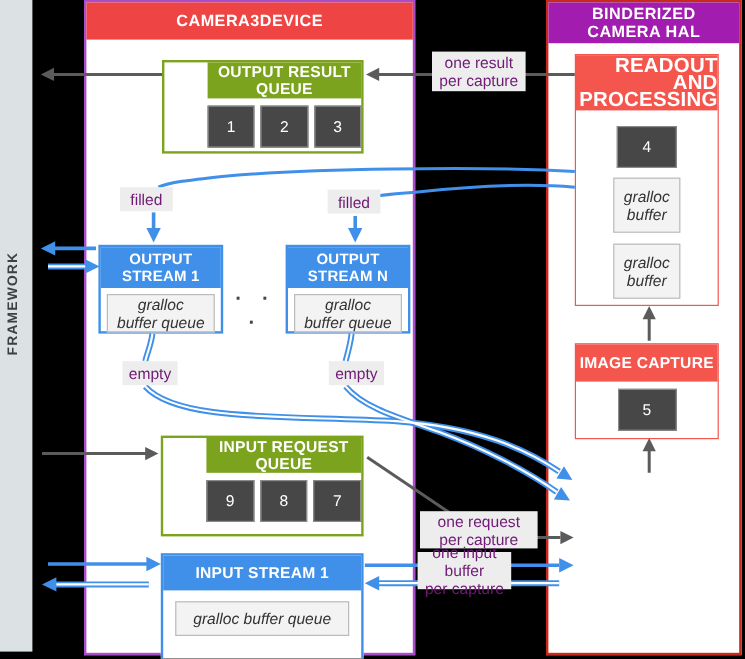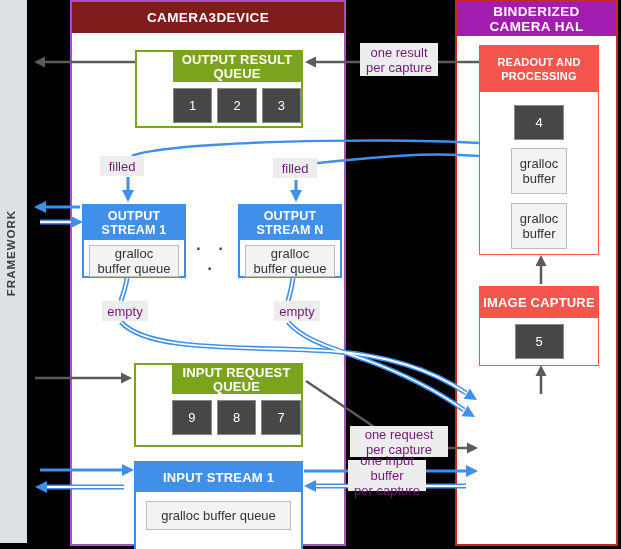--- a/index.html
+++ b/index.html
@@ -11,37 +11,37 @@
   .fw-label{left:-37px;top:245px;width:100px;height:16px;text-align:center;
             transform:rotate(-90deg);font-size:11.5px;font-weight:bold;color:#3c4043;
             letter-spacing:1px;}
   
   .panel{background:#fff;z-index:1;}
   .panel-c3d{left:70px;top:0;width:276px;height:546px;border:2px solid #ab4dcb;}
   .panel-hal{left:455px;top:0;width:163px;height:546px;border:2px solid #c7291c;}
   .panel-hdr{width:100%;color:#fff;font-weight:bold;font-size:13.5px;text-align:center;
              display:flex;align-items:center;justify-content:center;letter-spacing:.4px;
              line-height:15px;}
-  .hdr-c3d{height:31px;background:#7f1d1d;}
+  .hdr-c3d{height:31px;background:#ef4444;}
   .hdr-hal{height:34px;background:#a21caf;padding:0 14px;box-sizing:border-box;}
   
   .qbox{z-index:3;background:#fff;}
   .qhdr{color:#fff;font-weight:bold;text-align:center;display:flex;align-items:center;
         justify-content:center;line-height:14px;letter-spacing:.2px;}
   .green{background:#7ca31d;}
   .bgreen{border:2px solid #7ca31d;padding-left:36px;}
   .blue{background:#4090ea;}
   .bblue{border:2px solid #4090ea;}
   .pink{background:#f4564e;}
   .bpink{border:1px solid #f4564e;}
   .items{display:flex;justify-content:center;gap:5px;padding-top:6px;}
   .ditem{width:50px;height:33px;background:#474747;border:1px solid #8a8a8a;color:#fff;
          font-size:13px;display:flex;align-items:center;justify-content:center;z-index:3;}
   .gq{background:#f3f3f3;border:1px solid #bbb;color:#333;font-size:13px;line-height:15px;
-      display:flex;align-items:center;justify-content:center;text-align:center;z-index:3;}
+      display:flex;align-items:center;justify-content:center;text-align:center;z-index:3;font-style:italic;}
   .lbl{background:#ededed;color:#701a75;font-size:13px;line-height:15px;text-align:center;
        display:flex;align-items:center;justify-content:center;white-space:pre-line;z-index:6;}
   .dots{z-index:3;color:#444;font-size:17px;font-weight:bold;letter-spacing:6px;text-align:center;}
   svg.wires{position:absolute;left:0;top:0;z-index:5;pointer-events:none;}
 </style>
 </head>
 <body>
 
 <div class="stage">
 
@@ -88,21 +88,21 @@
       <div class="ditem">7</div>
     </div>
   </div>
 
   <div class="abs qbox bblue" style="left:134px;top:461px;width:169px;height:92px;">
     <div class="qhdr blue" style="height:29px;font-size:13px;">INPUT STREAM 1</div>
     <div class="gq" style="margin:9px 10px;height:27px;">gralloc buffer queue</div>
   </div>
 
   <div class="abs qbox bpink" style="left:479px;top:45px;width:120px;height:210px;">
-    <div class="qhdr pink" style="height:46px;font-size:11px;white-space:pre-line;">READOUT AND
+    <div class="qhdr pink" style="height:46px;font-size:17px;white-space:pre-line;text-align:right;">READOUT AND
 PROCESSING</div>
     <div class="ditem" style="margin:13px auto 0;width:48px;">4</div>
     <div class="gq" style="margin:8px auto 0;width:54px;height:44px;white-space:pre-line;">gralloc
 buffer</div>
     <div class="gq" style="margin:9px auto 0;width:54px;height:44px;white-space:pre-line;">gralloc
 buffer</div>
   </div>
 
   <div class="abs qbox bpink" style="left:479px;top:286px;width:120px;height:80px;">
     <div class="qhdr pink" style="height:31px;font-size:13px;">IMAGE CAPTURE</div>

